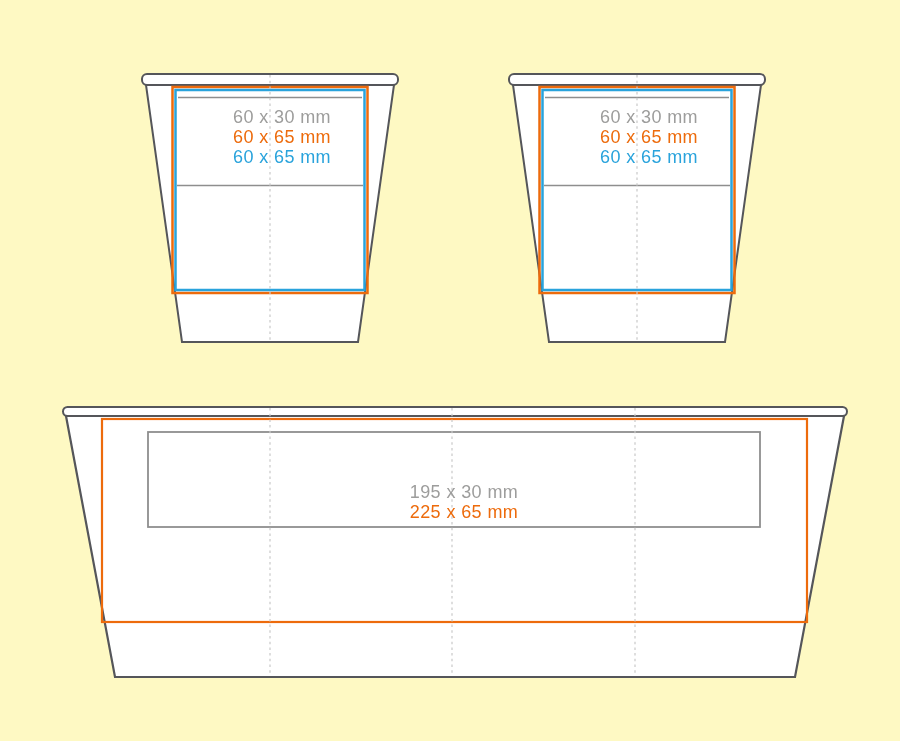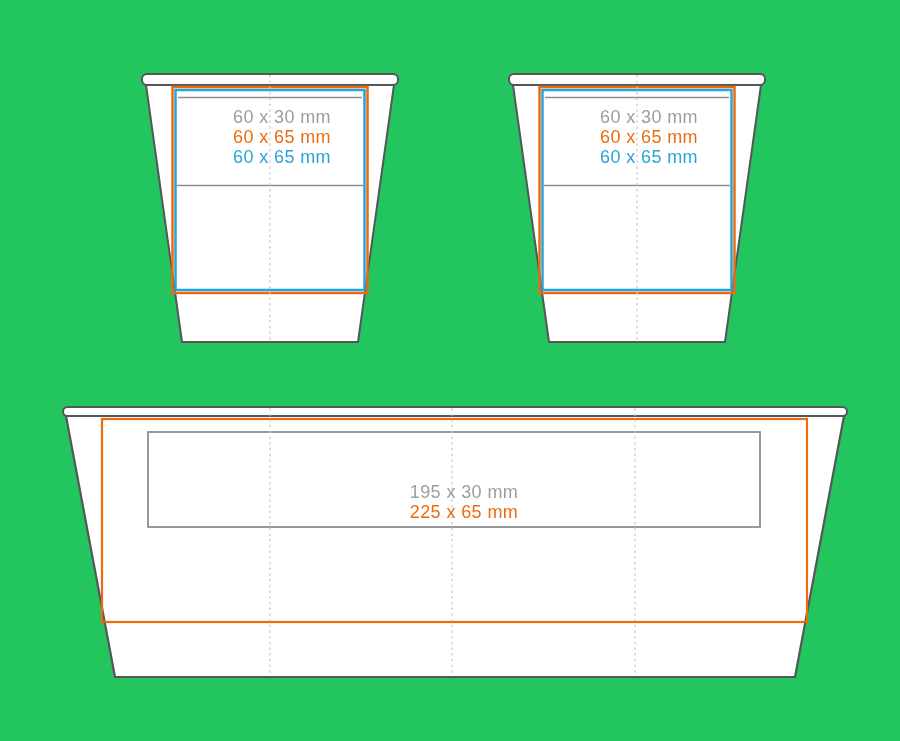--- a/index.html
+++ b/index.html
@@ -4,21 +4,21 @@
 <style>
   html, body {
     margin: 0;
     padding: 0;
     background: #ffffff;
   }
   .canvas {
     position: relative;
     width: 900px;
     height: 741px;
-    background: #22c55e;
+    background: #fef9c3;
     overflow: hidden;
   }
   svg {
     display: block;
   }
   svg text {
     font-family: "Liberation Sans", "DejaVu Sans", sans-serif;
     font-size: 18px;
     letter-spacing: 0.4px;
     text-anchor: middle;

